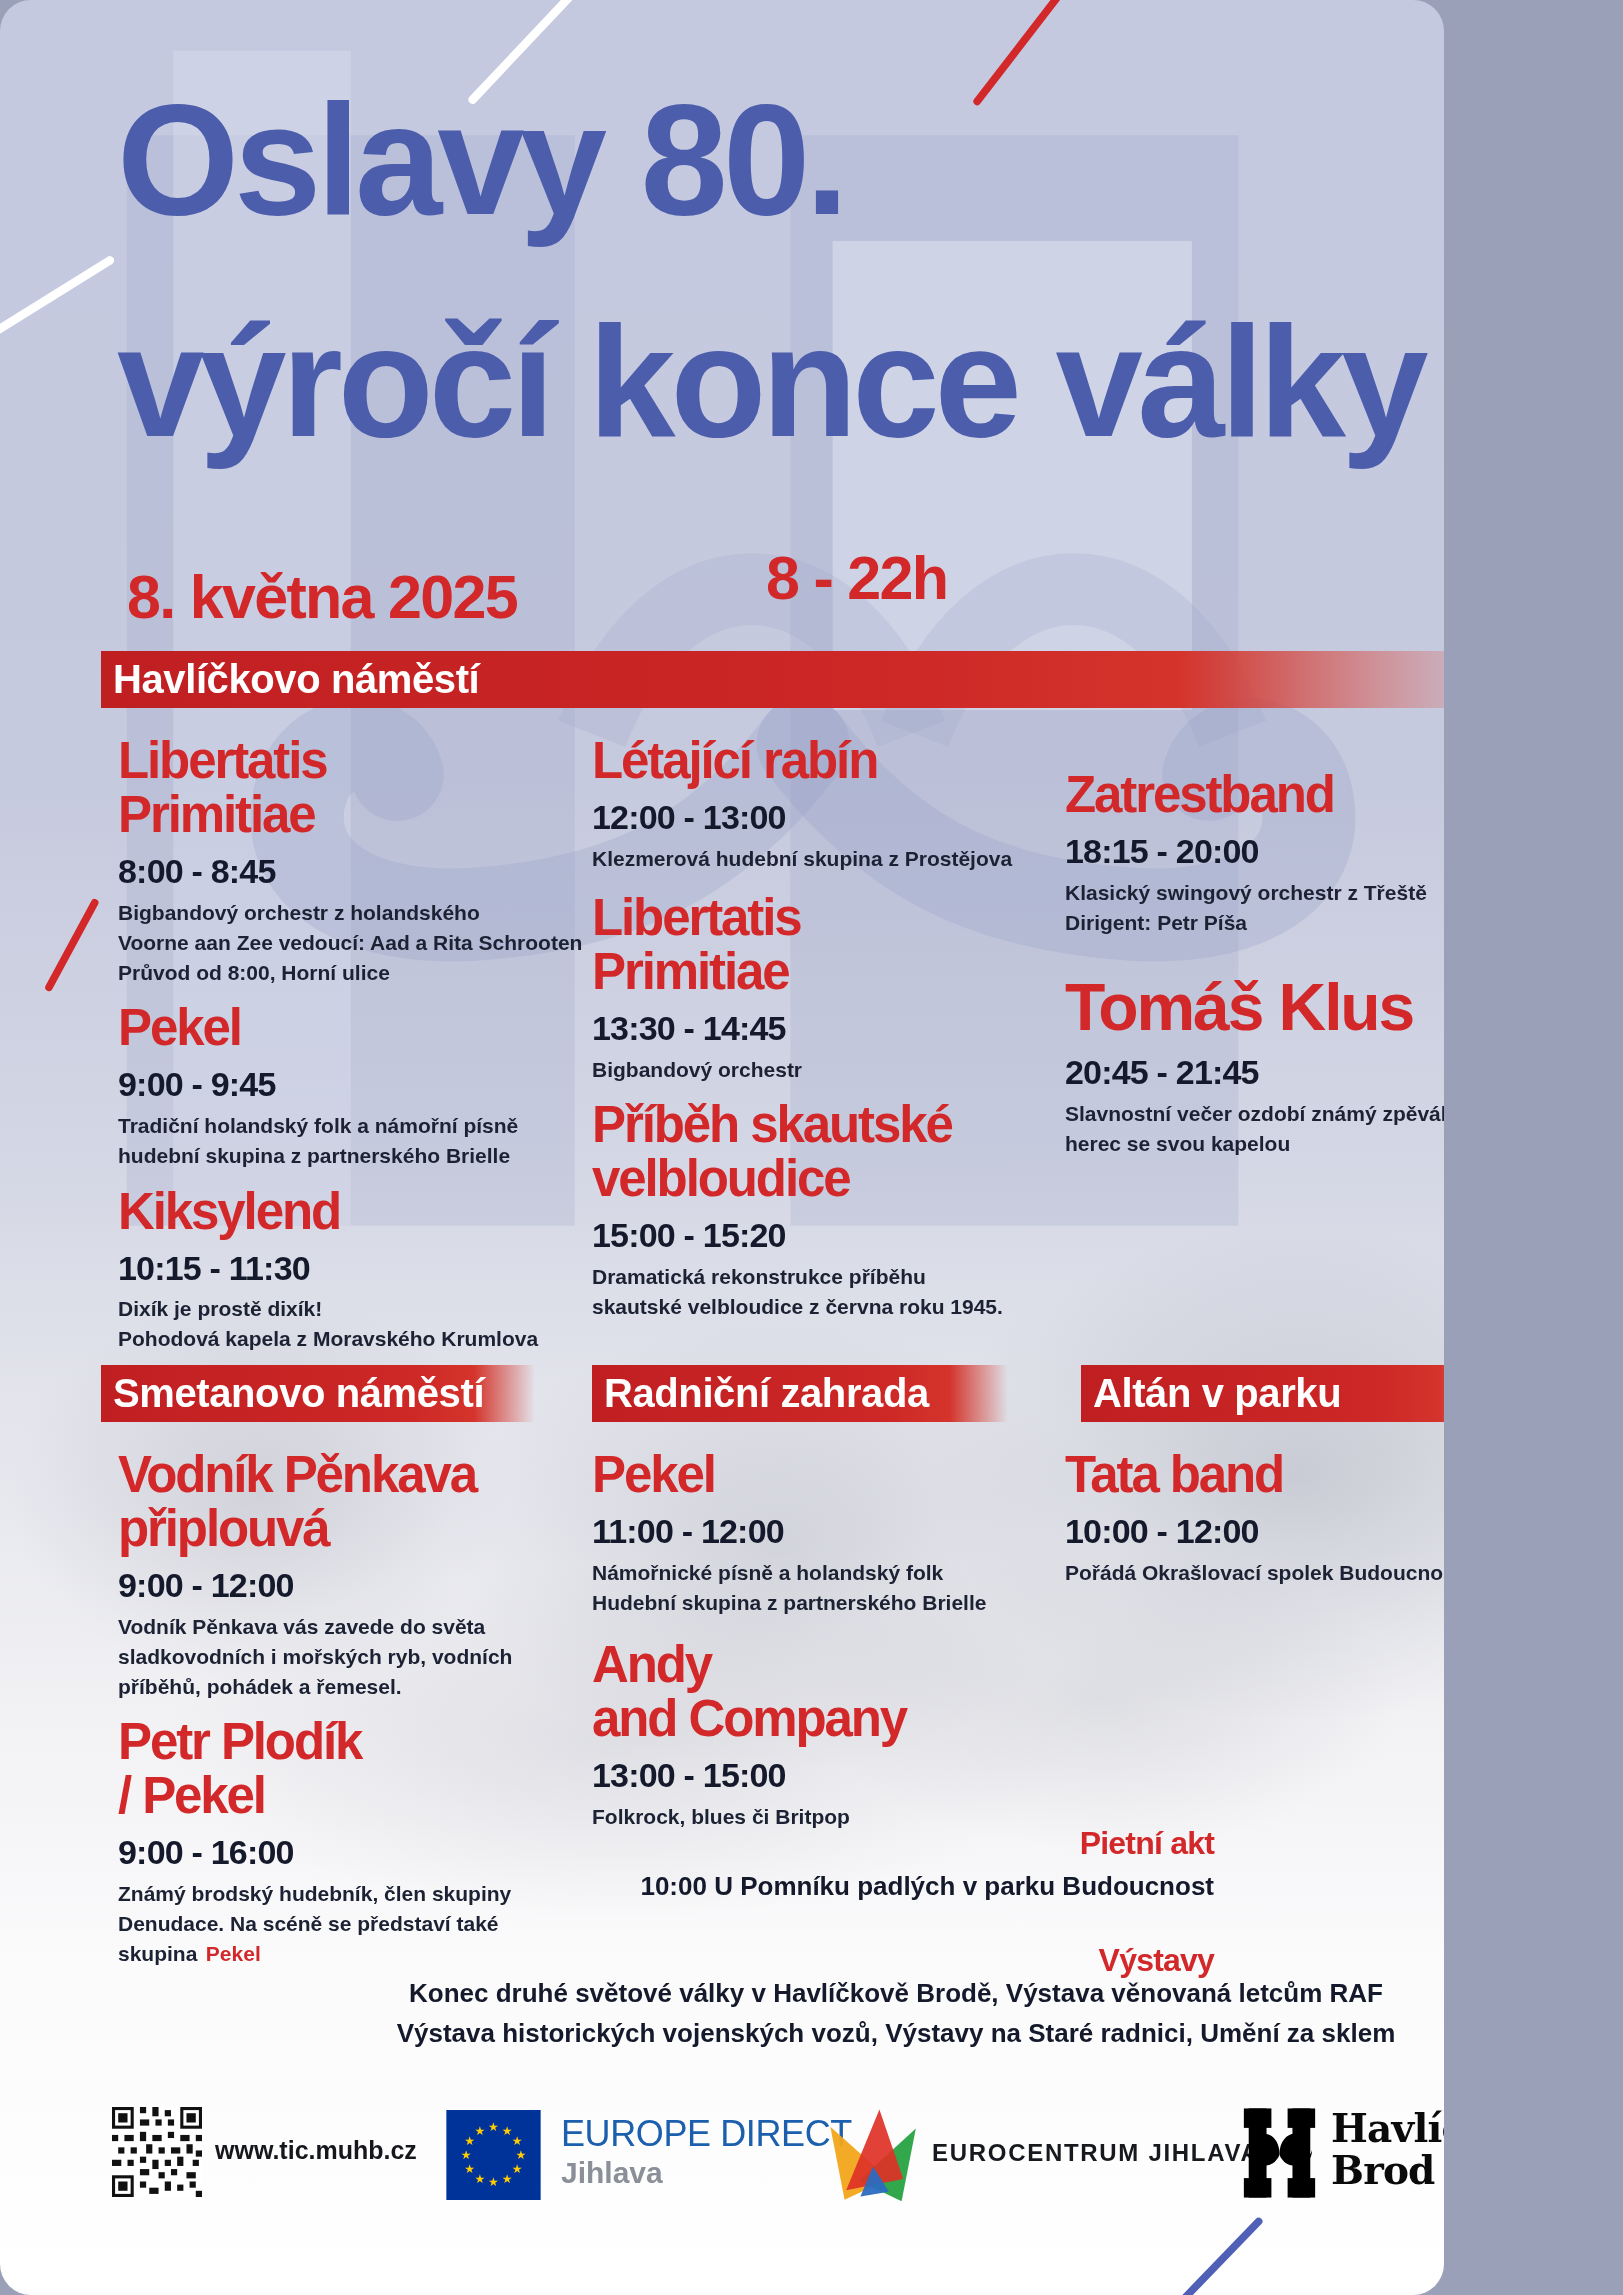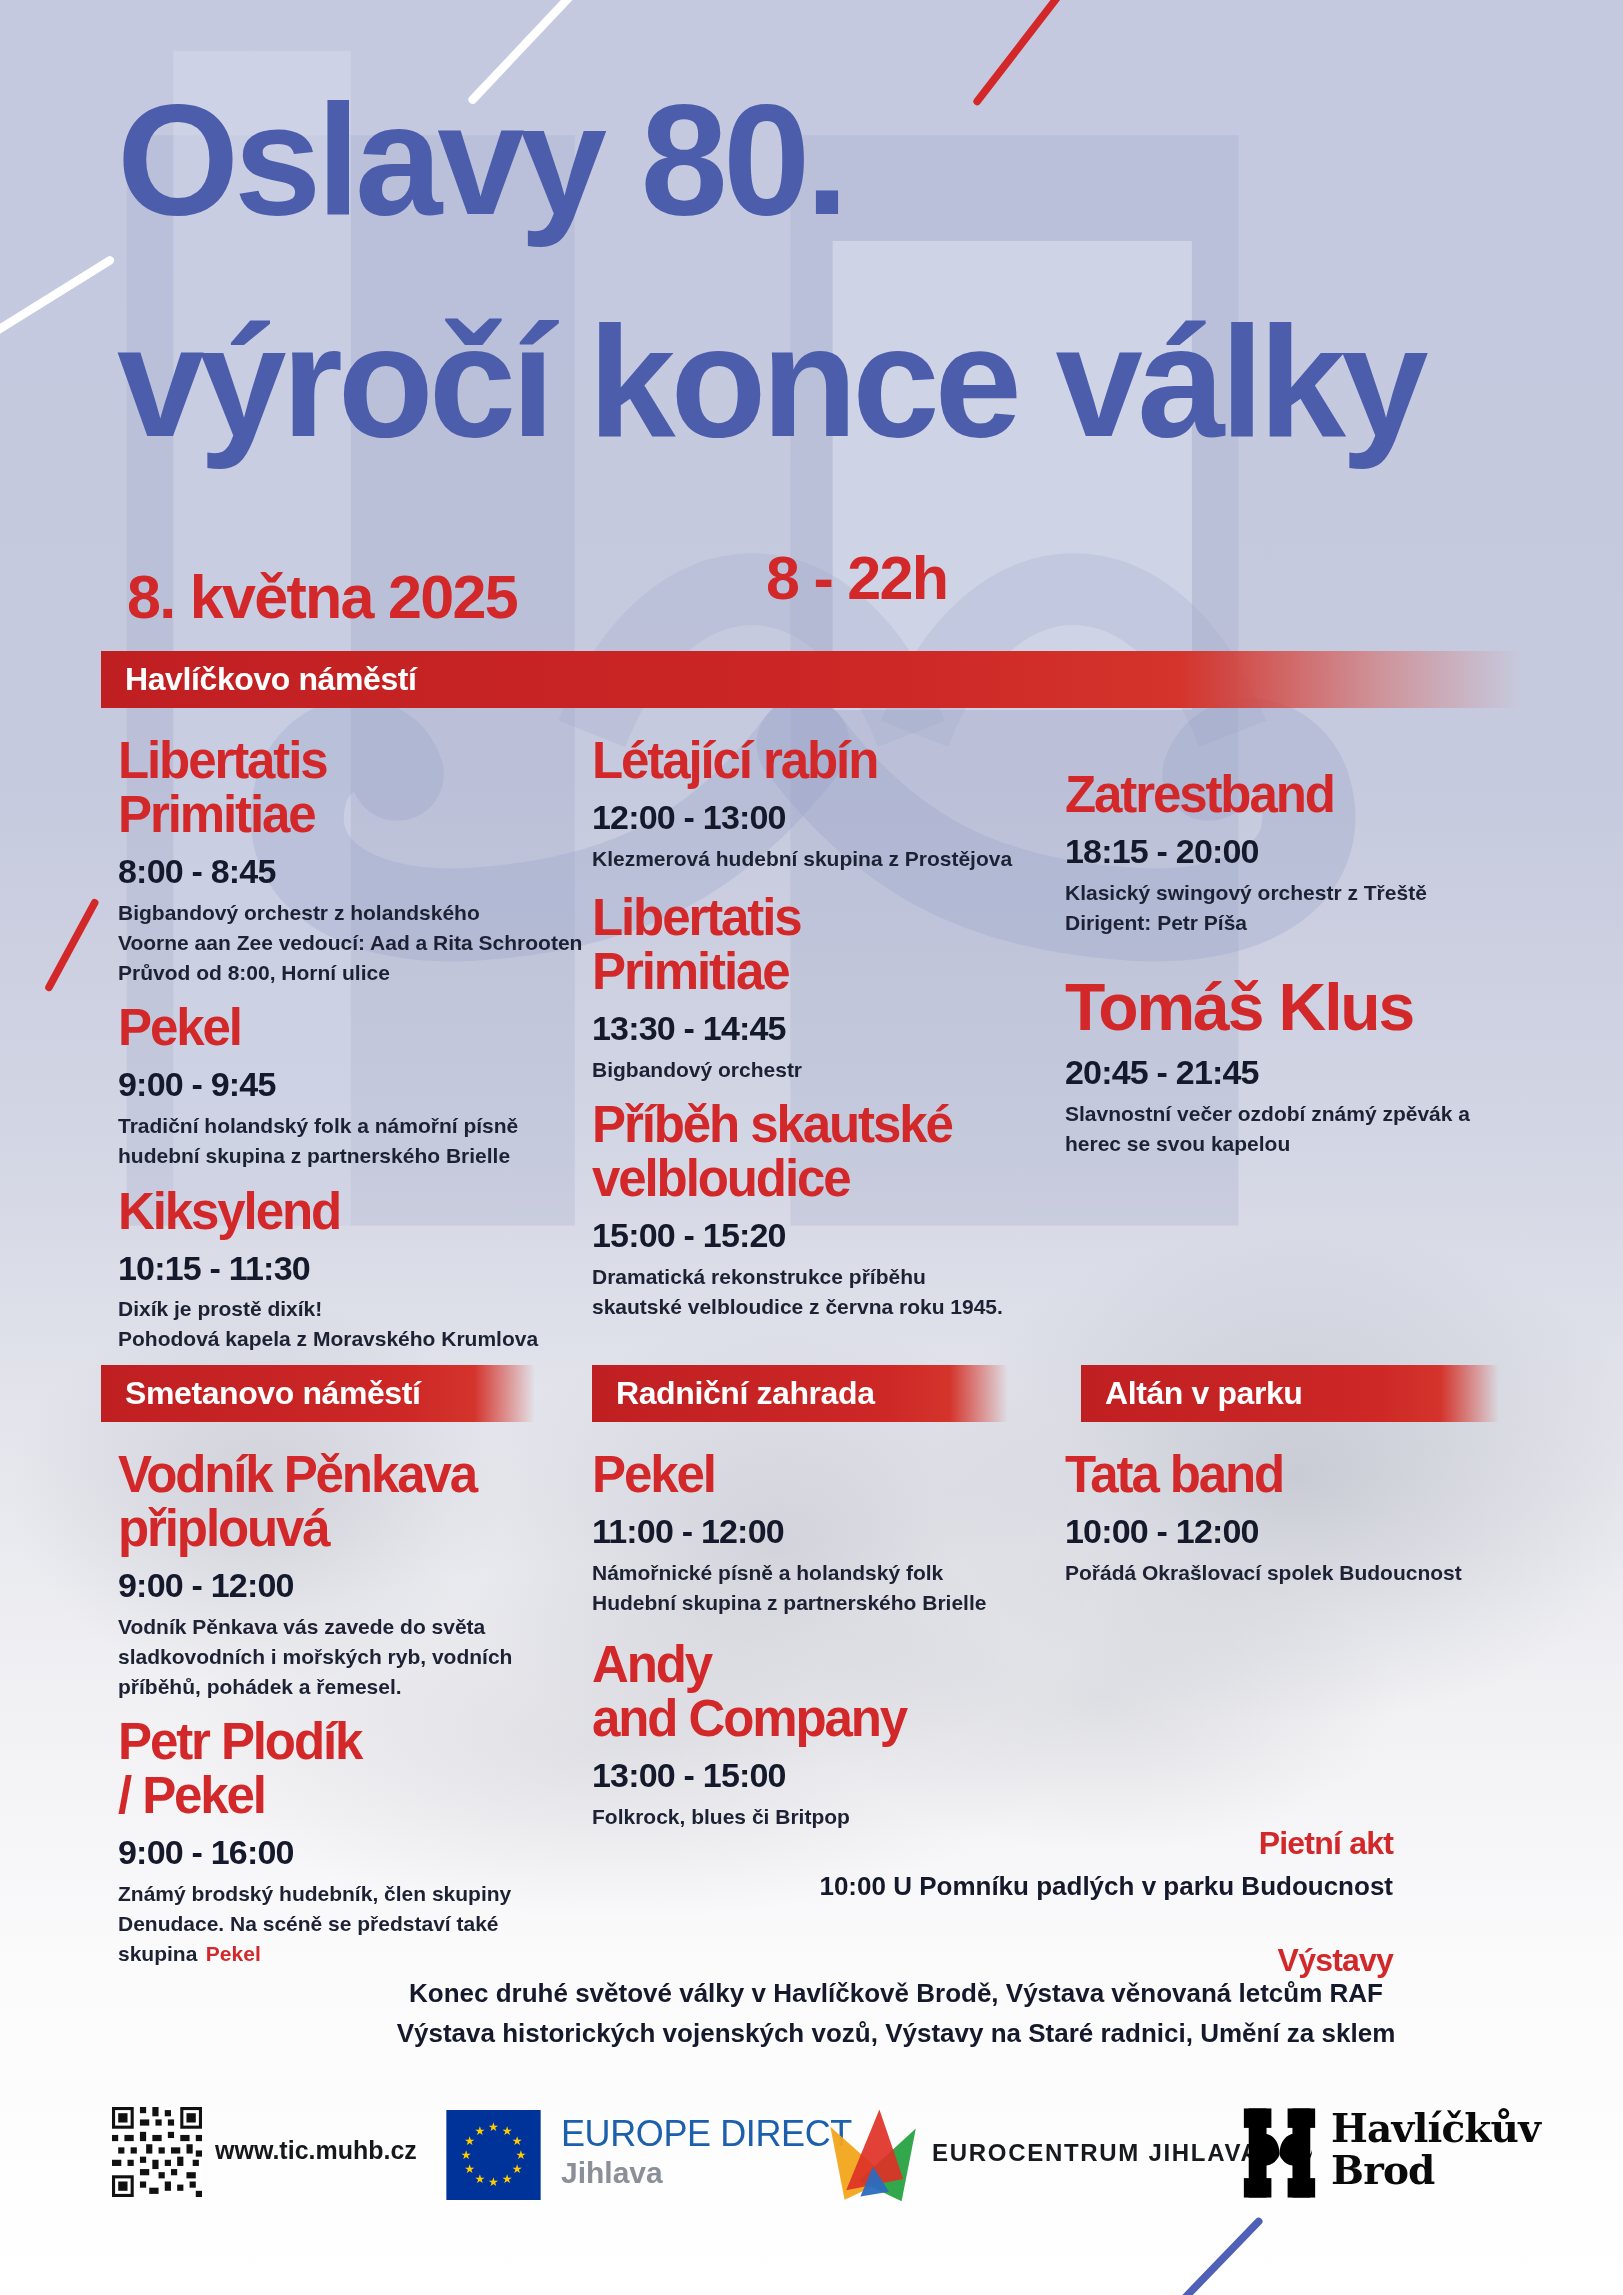--- a/index.html
+++ b/index.html
@@ -1,19 +1,20 @@
 <!DOCTYPE html>
 <html style="font-size:13.5px"><head>
 <meta charset="utf-8">
 <style>
   html,body{margin:0;padding:0;background:#9aa0b8;}
   .poster{
-    position:relative;width:1623px;height:2295px;overflow:hidden;
+    position:relative;width:1444px;height:2295px;overflow:hidden;
     font-family:"Liberation Sans","DejaVu Sans",sans-serif;
     background:linear-gradient(180deg,#c5c9e0 0%,#c6cade 34%,#d3d6e4 50%,#e4e5ec 62%,#f1f1f4 74%,#fbfbfc 86%,#ffffff 100%);
+    border-radius:31px;
   }
   svg{display:block}
   .abs{position:absolute}
   
   .photo-haze{
     left:0;top:1209px;width:1623px;height:888px;pointer-events:none;
     background:
       radial-gradient(ellipse 355px 279px at 16% 32%, rgba(150,152,165,.28), transparent 70%),
       radial-gradient(ellipse 473px 321px at 48% 38%, rgba(140,143,158,.25), transparent 70%),
       radial-gradient(ellipse 524px 355px at 80% 30%, rgba(135,140,156,.30), transparent 70%),
@@ -21,22 +22,22 @@
       radial-gradient(ellipse 423px 220px at 68% 55%, rgba(170,172,182,.28), transparent 70%);
   }
   
   .headline{color:#4c5dab;font-weight:bold;line-height:1;letter-spacing:-5px;font-size:157px;white-space:nowrap}
   .t1{left:117px;top:81px}
   .t2{left:117px;top:303px}
   .date-line{color:#d2282a;font-weight:bold;font-size:61px;letter-spacing:-1.7px;white-space:nowrap}
   .d1{left:127px;top:562px}
   .d2{left:766px;top:543px}
   
-  .banner{height:57px;line-height:57px;color:#ffffff;font-weight:bold;font-size:32px;
-          padding-left:24px;box-sizing:border-box;white-space:nowrap;letter-spacing:-0.4px}
+  .banner{height:57px;line-height:57px;color:#ffffff;font-weight:bold;font-size:40px;
+          padding-left:12px;box-sizing:border-box;white-space:nowrap;letter-spacing:-0.4px}
   .b-main{left:101px;top:651px;width:1420px;
     background:linear-gradient(90deg,#c01f22 0%,#cd2726 55%,#d4342c 76%,rgba(216,80,70,.45) 90%,rgba(216,80,70,0) 100%);}
   .b-sm{top:1365px;
     background:linear-gradient(90deg,#c01f22 0%,#cd2726 70%,#d4342c 86%,rgba(216,80,70,.35) 96%,rgba(216,80,70,0) 100%);}
   .b2{left:101px;width:434px}
   .b3{left:592px;width:416px}
   .b4{left:1081px;width:418px}
   
   .col{width:473px}
   .r1{top:734px}.r2{top:1448px}

